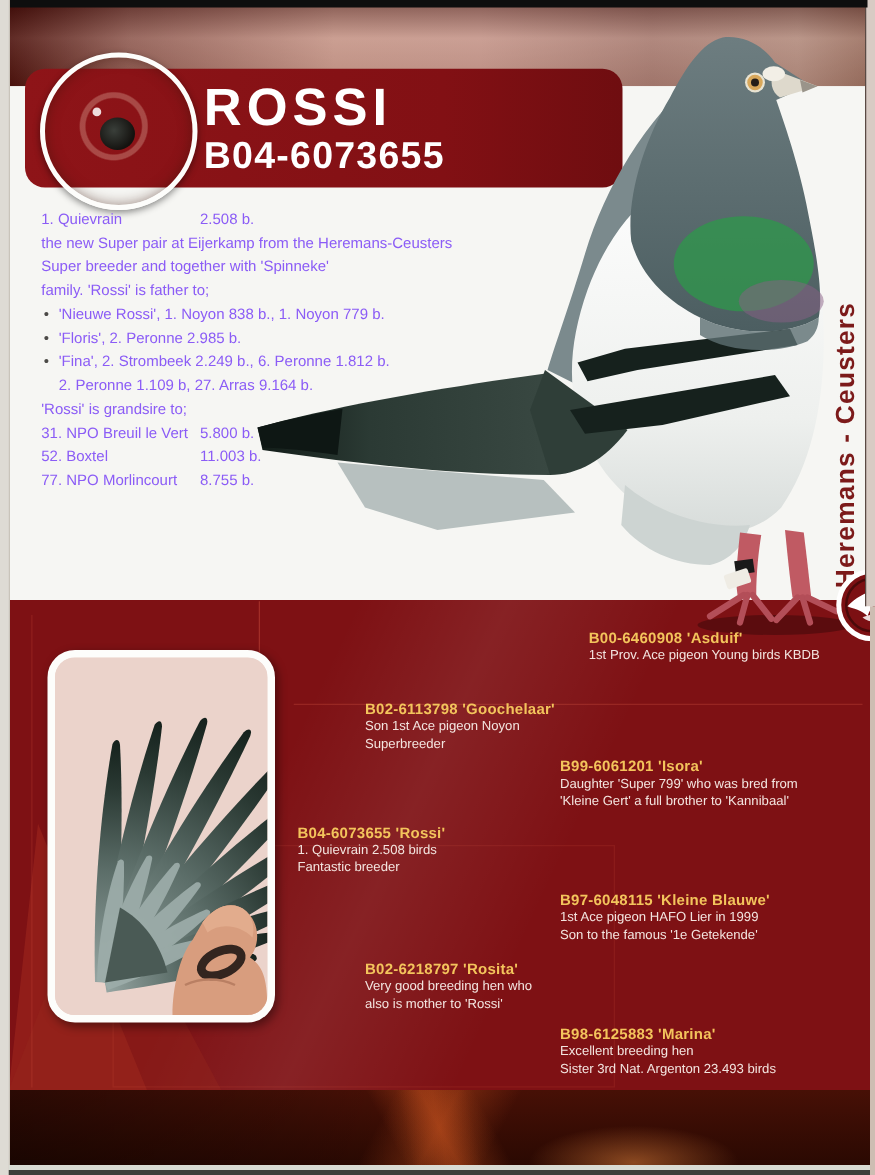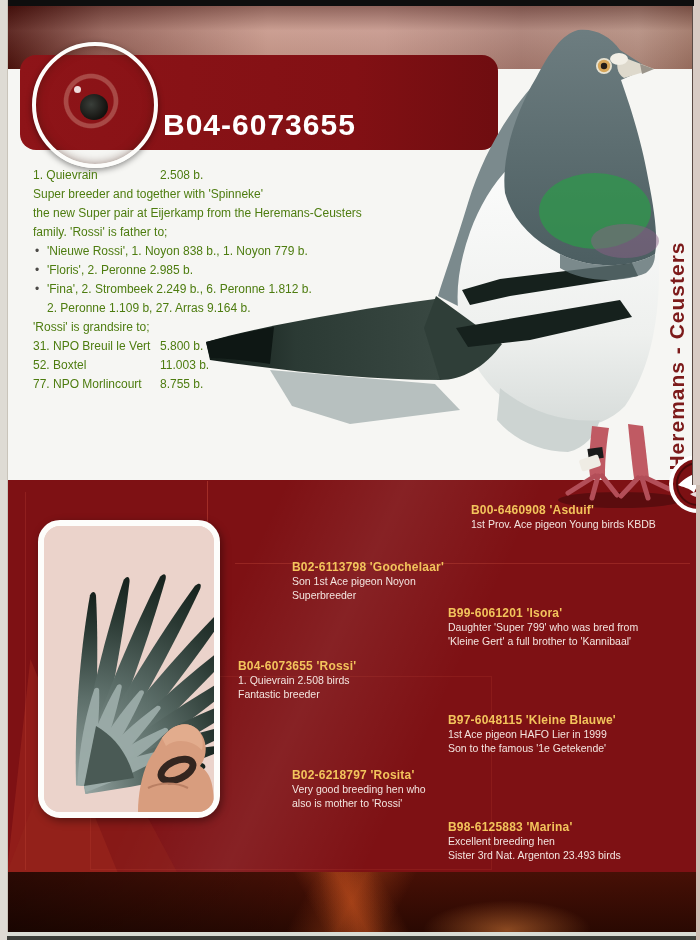--- a/index.html
+++ b/index.html
@@ -56,21 +56,21 @@
     background:radial-gradient(circle at 48% 52%,#10100e 0 16%,#b8352a 17% 22%,#c3241b 22% 46%,#d8memo 0),
     radial-gradient(circle at 48% 52%,#1c1a17 0 15%,#c3241b 16% 45%,#e0c79c 46% 58%,#e9d6ae 58% 78%,#d9bc8a 78% 100%);
     border:4px solid #fdfdfb;box-shadow:0 2px 6px rgba(0,0,0,.45), inset 0 0 10px rgba(60,20,10,.5);}
   .eye .pupil{position:absolute;left:44px;top:48px;width:28px;height:26px;border-radius:50%;
     background:radial-gradient(circle at 40% 40%,#3a3f3a,#14120f 70%);}
   .eye .glint{position:absolute;left:38px;top:40px;width:7px;height:7px;border-radius:50%;background:rgba(255,255,255,.85);}
   .eye .iris-tex{position:absolute;left:14px;top:14px;width:82px;height:82px;border-radius:50%;
     background:radial-gradient(circle,transparent 0 38%,rgba(255,235,210,.25) 40% 46%,transparent 48%);}
 
   
-  .results{position:absolute;left:33px;top:166px;width:380px;font-size:12px;color:#4d7c0f;line-height:19px;white-space:nowrap;}
+  .results{position:absolute;left:33px;top:166px;width:380px;font-size:12px;color:#8b5cf6;line-height:19px;white-space:nowrap;}
   .row{display:flex;}
   .race-col{width:127px;}
   .bullet{padding-left:14px;position:relative;}
   .bullet:before{content:"\2022";position:absolute;left:2px;top:0;color:#4c4a47;}
   .cont{padding-left:14px;}
 
   
   .vtext-right{position:absolute;left:612px;top:223px;width:130px;height:265px;pointer-events:none;}
   .vtext-right span{position:absolute;left:50%;top:50%;transform:translate(-50%,-50%) rotate(-90deg);
     transform-origin:center;white-space:nowrap;font-size:21px;font-weight:600;color:#7c1a1a;letter-spacing:1px;}
@@ -107,35 +107,36 @@
   <div class="sheen"></div>
   <div class="tri1"></div>
   <div class="tri2"></div>
   <div class="dec-line-v1"></div>
   <div class="dec-line-h1"></div>
   <div class="dec-line-v2"></div>
   <div class="dec-rect"></div>
   <div class="bottom-band"></div>
 
   <div class="header-box"></div>
+  <div class="title">ROSSI</div>
   <div class="ring-no">B04-6073655</div>
 
   <div class="eye">
     <div class="iris-tex"></div>
     <div class="pupil"></div>
     <div class="glint"></div>
   </div>
 
   <div class="results">
     <div class="row">
       <span class="race-col">1. Quievrain</span>
       <span>2.508 b.</span>
     </div>
+    <div>the new Super pair at Eijerkamp from the Heremans-Ceusters</div>
     <div>Super breeder and together with 'Spinneke'</div>
-    <div>the new Super pair at Eijerkamp from the Heremans-Ceusters</div>
     <div>family. 'Rossi' is father to;</div>
     <div class="bullet">'Nieuwe Rossi', 1. Noyon 838 b., 1. Noyon 779 b.</div>
     <div class="bullet">'Floris', 2. Peronne 2.985 b.</div>
     <div class="bullet">'Fina', 2. Strombeek 2.249 b., 6. Peronne 1.812 b.</div>
     <div class="cont">2. Peronne 1.109 b, 27. Arras 9.164 b.</div>
     <div>'Rossi' is grandsire to;</div>
     <div class="row">
       <span class="race-col">31. NPO Breuil le Vert</span>
       <span>5.800 b.</span>
     </div>

